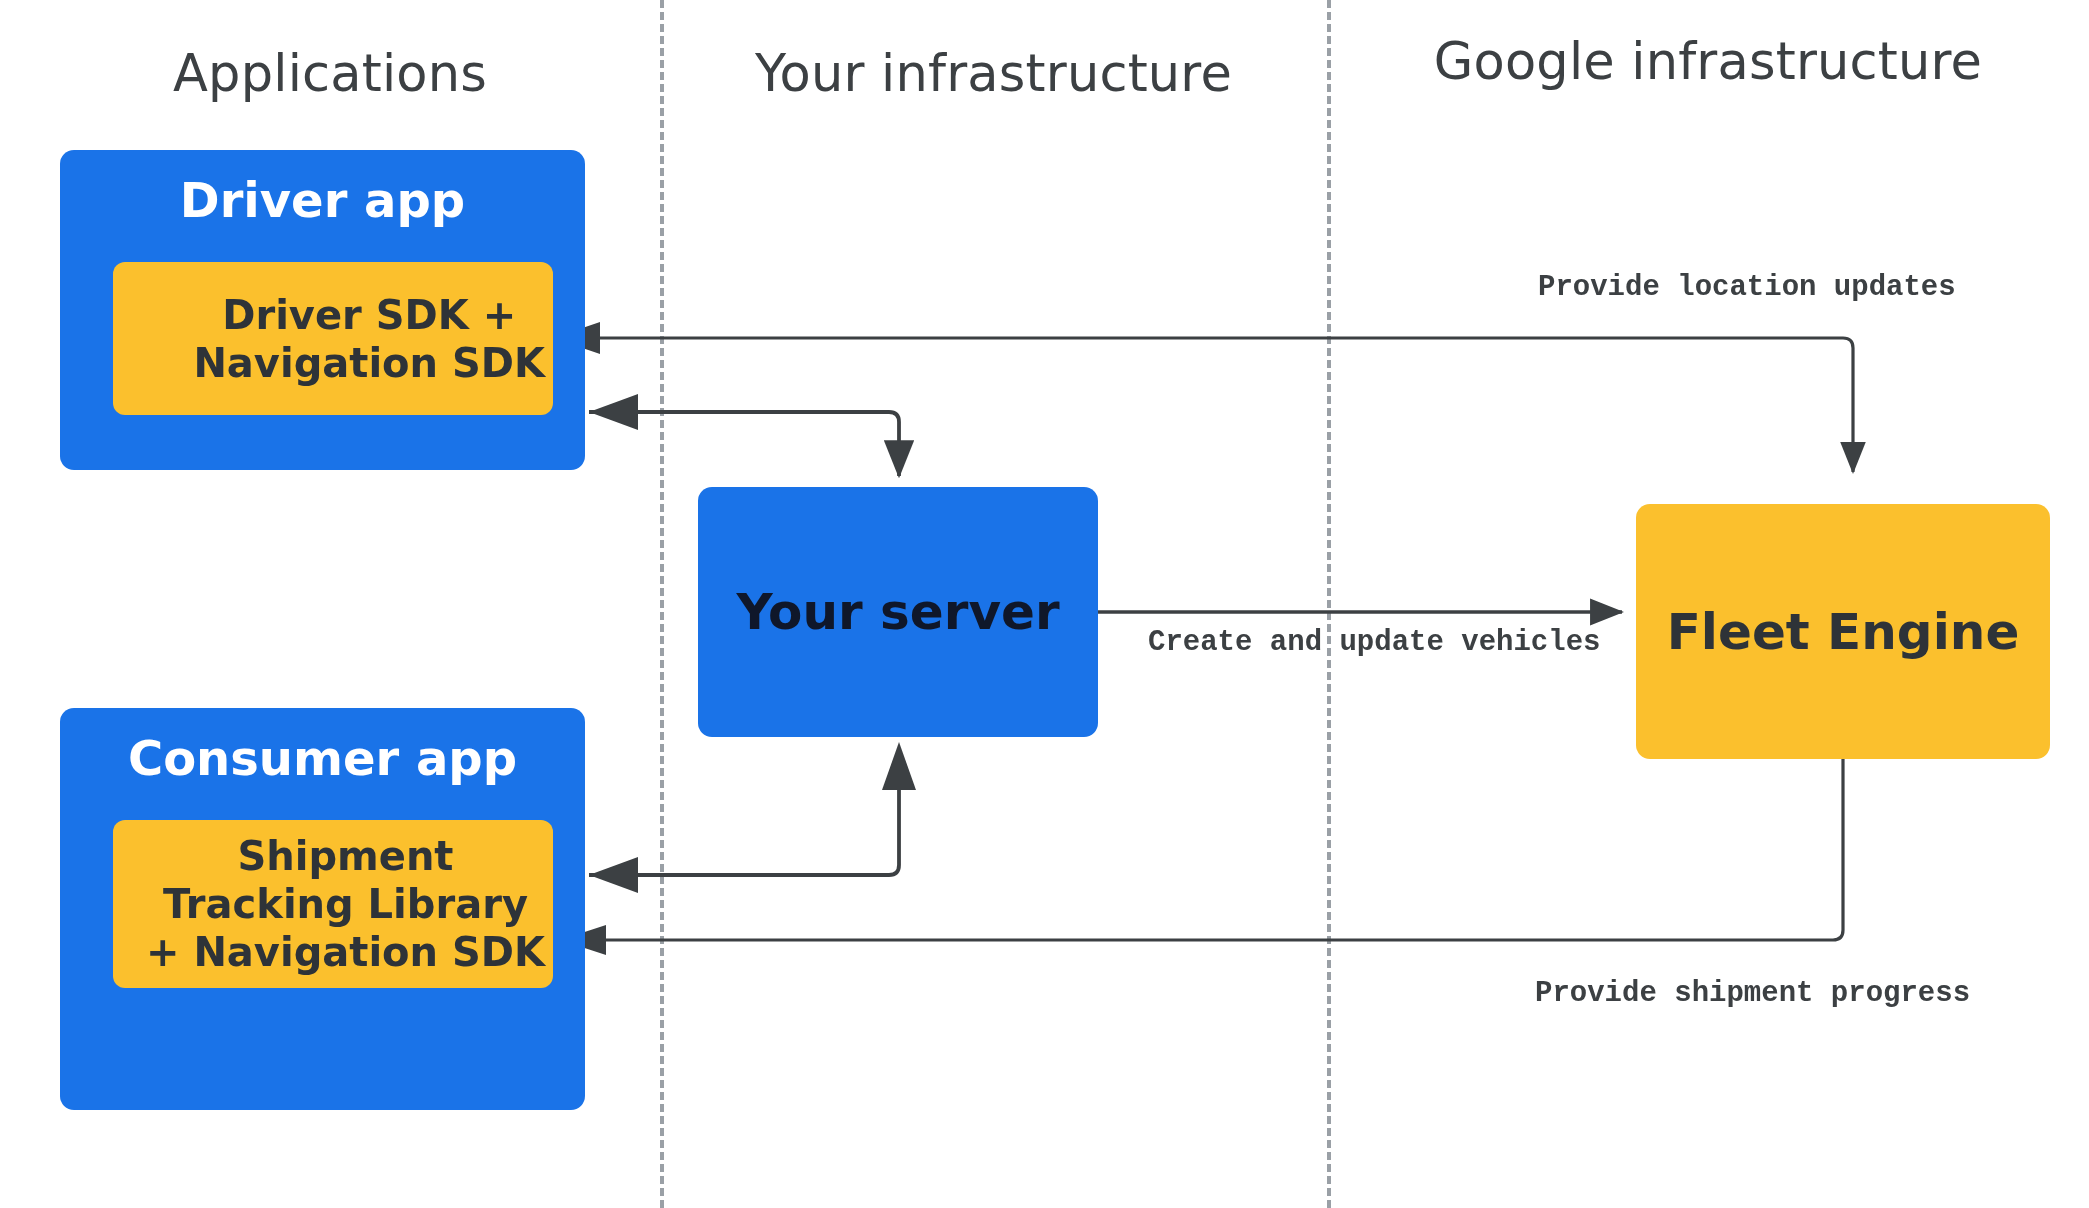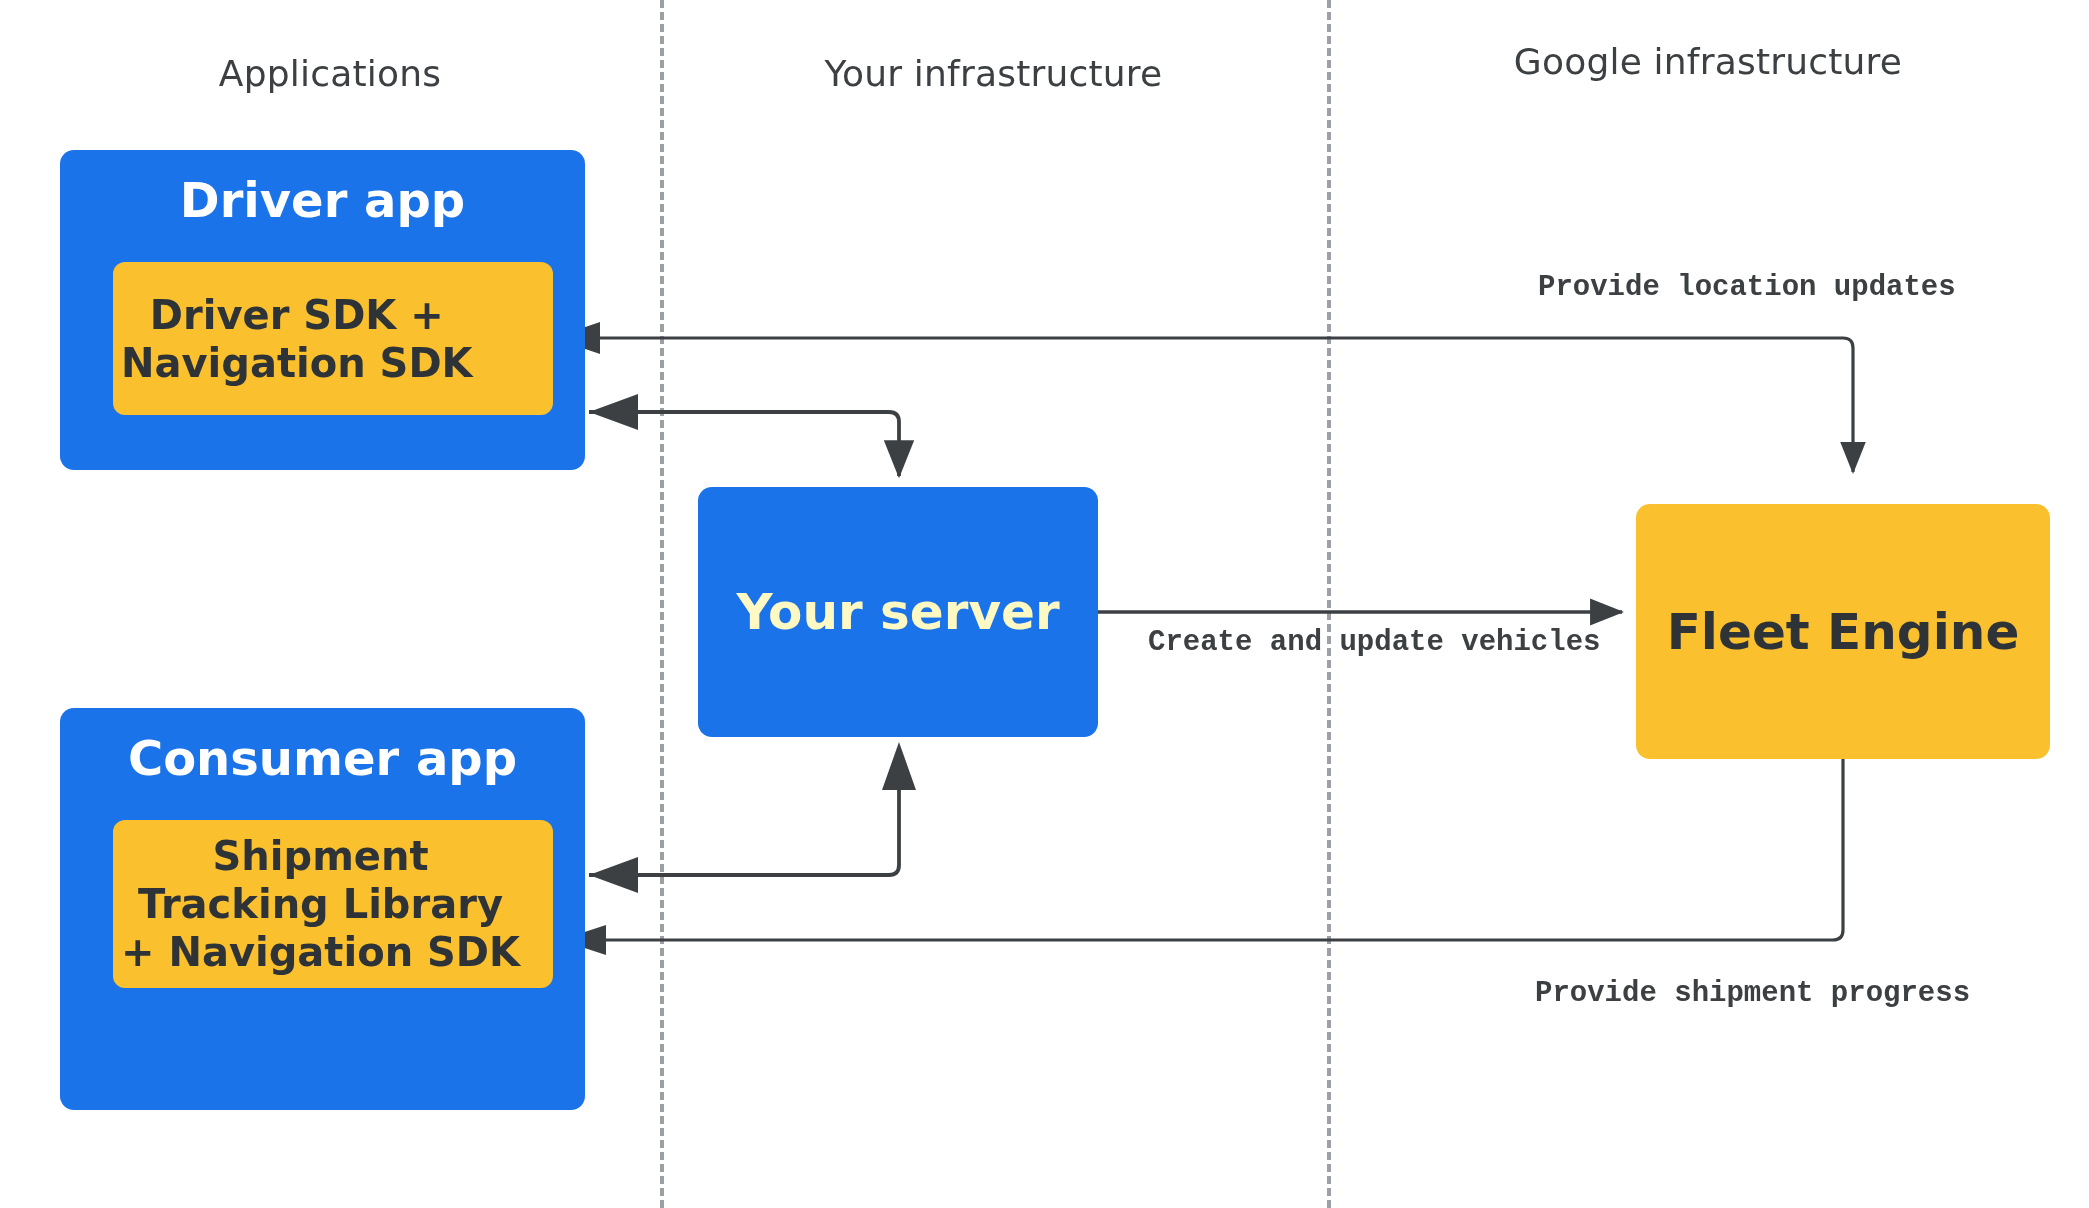--- a/index.html
+++ b/index.html
@@ -16,21 +16,21 @@
     font-family: "Liberation Sans", sans-serif;
     overflow: hidden;
   }
 
   
   .col-header {
     position: absolute;
     text-align: center;
     font-family: "DejaVu Sans", sans-serif;
     font-weight: 400;
-    font-size: 36px;
+    font-size: 51px;
     line-height: 52px;
     color: #3c4043;
     letter-spacing: 0.2px;
     white-space: nowrap;
   }
   #hdr-applications { left: 0px;    top: 48px; width: 660px; }
   #hdr-your-infra   { left: 660px;  top: 48px; width: 667px; }
   #hdr-google-infra { left: 1327px; top: 36px; width: 762px; }
 
   
@@ -66,21 +66,21 @@
     white-space: nowrap;
   }
 
   .sdk-box {
     position: absolute;
     box-sizing: border-box;
     background: #fbc02d;
     border-radius: 12px;
     display: flex;
     align-items: center;
-    justify-content: flex-start;
+    justify-content: flex-end;
     text-align: center;
   }
   .sdk-label {
     font-family: "DejaVu Sans", sans-serif;
     font-weight: 700;
     font-size: 40px;
     line-height: 48px;
     color: #2e3338;
     padding: 0 8px;
     white-space: pre-line;
@@ -97,21 +97,21 @@
   #box-consumer-sdk { left: 113px; top: 820px; width: 440px; height: 168px; }
 
   
   #box-your-server {
     left: 698px; top: 487px; width: 400px; height: 250px;
     justify-content: center;
   }
   #your-server-title {
     font-family: "DejaVu Sans", sans-serif;
     font-weight: 700; font-size: 50px; line-height: 58px;
-    color: #fef9c3; white-space: nowrap;
+    color: #0f172a; white-space: nowrap;
   }
 
   
   #box-fleet-engine {
     left: 1636px; top: 504px; width: 414px; height: 255px;
     justify-content: center;
   }
   #fleet-engine-title {
     font-family: "DejaVu Sans", sans-serif;
     font-weight: 700; font-size: 50px; line-height: 58px;

